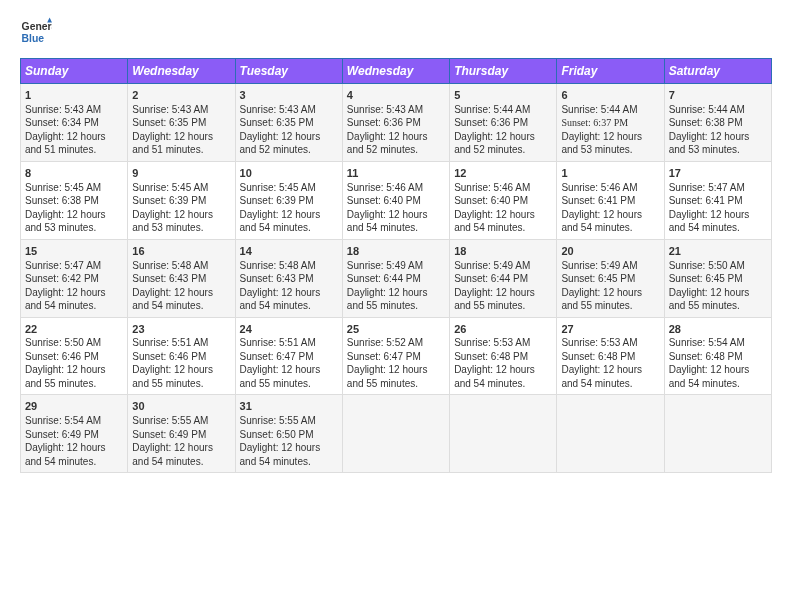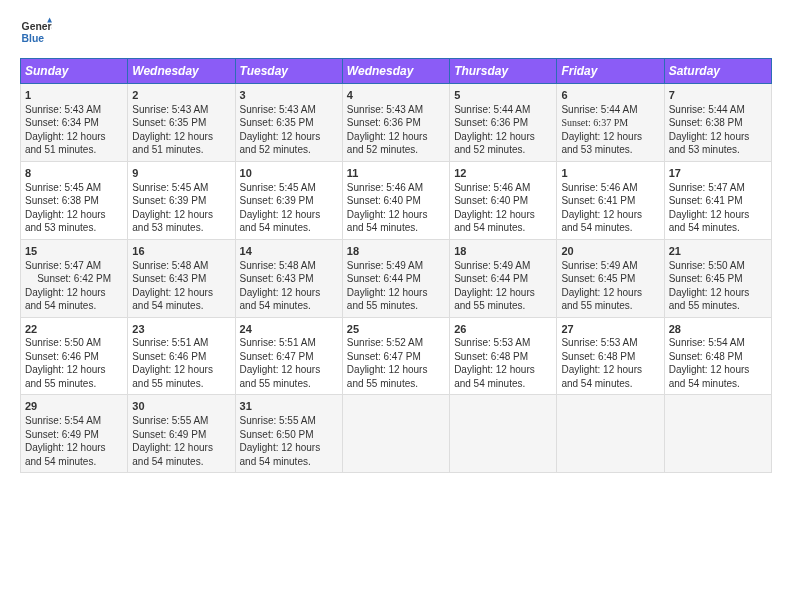--- a/index.html
+++ b/index.html
@@ -215,21 +215,21 @@
             <span style="display: block;">Sunrise: 5:47 AM</span>
             <span style="display: block;">Sunset: 6:41 PM</span>
             <span style="display: block;">Daylight: 12 hours</span>
             <span style="display: block;">and 54 minutes.</span>
           </td>
         </tr>
         <tr>
           <td>
             <span class="day-num">15</span>
             <span style="display: block;">Sunrise: 5:47 AM</span>
-            <span style="display: block; text-align: center;">Sunset: 6:42 PM</span>
+            <span style="display: block;">Sunset: 6:42 PM</span>
             <span style="display: block;">Daylight: 12 hours</span>
             <span style="display: block;">and 54 minutes.</span>
           </td>
           <td>
             <span class="day-num">16</span>
             <span style="display: block;">Sunrise: 5:48 AM</span>
             <span style="display: block;">Sunset: 6:43 PM</span>
             <span style="display: block;">Daylight: 12 hours</span>
             <span style="display: block;">and 54 minutes.</span>
           </td>

